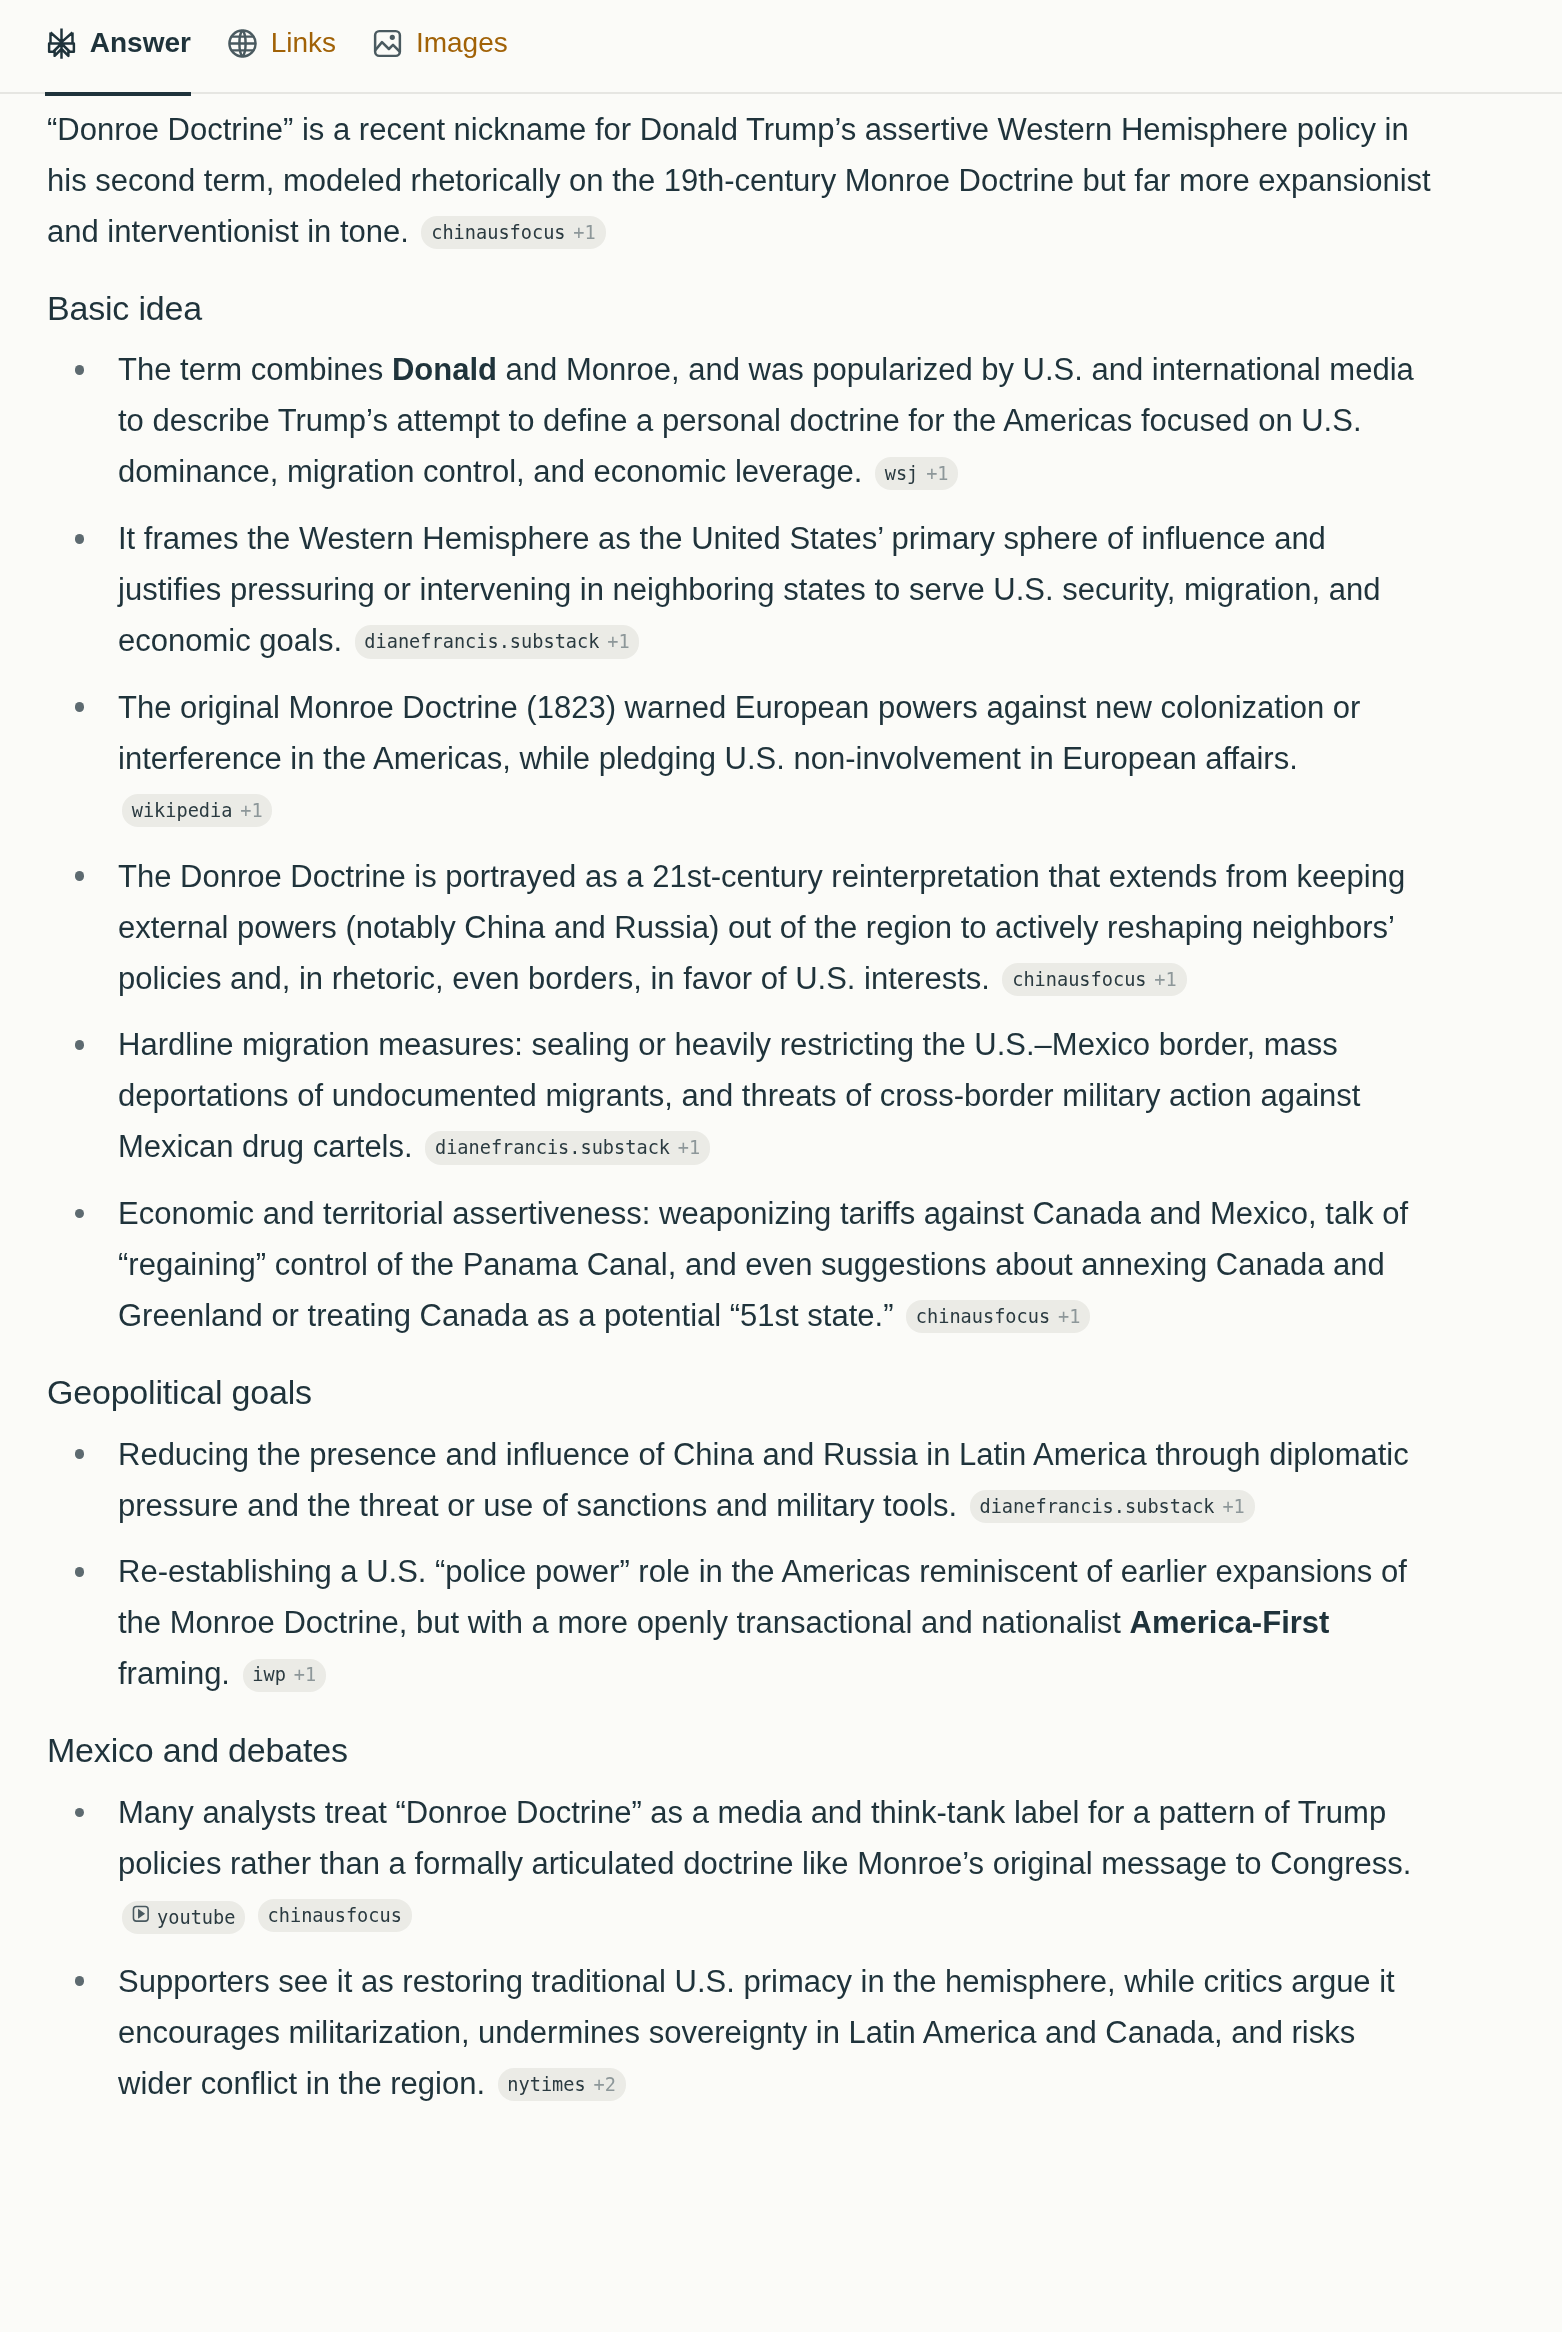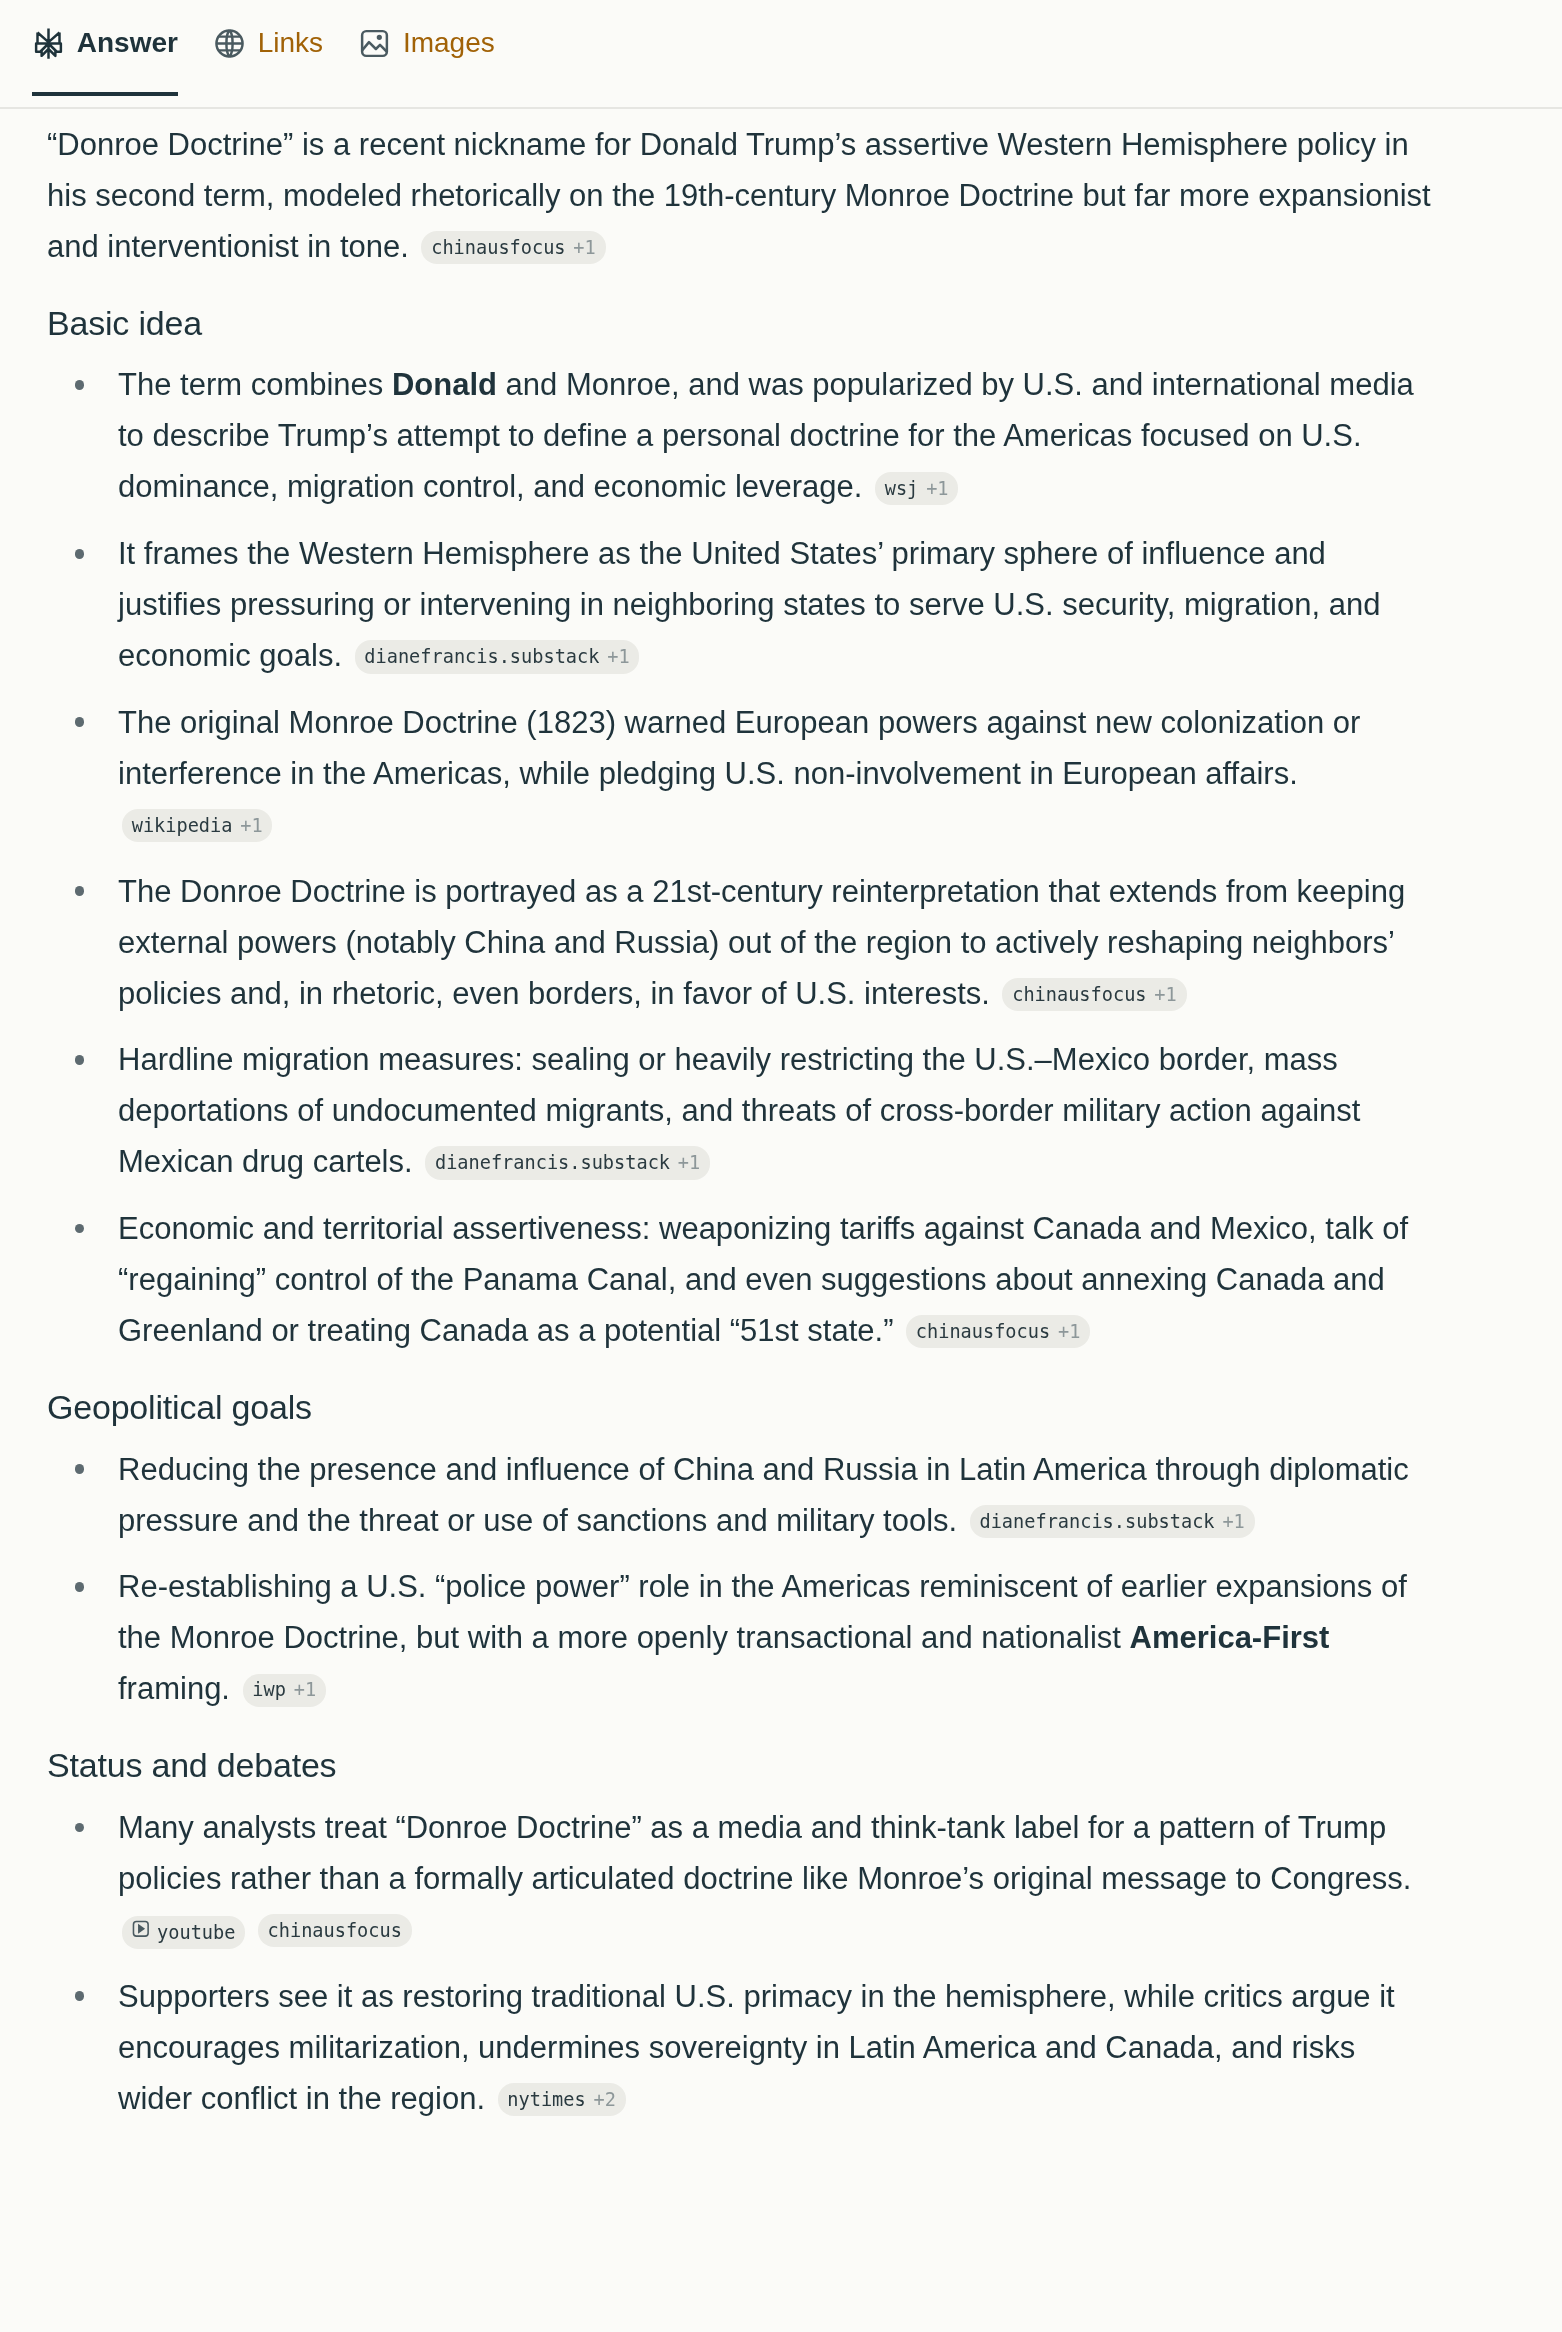--- a/index.html
+++ b/index.html
@@ -5,24 +5,24 @@
   html, body { margin: 0; padding: 0; }
   body {
     width: 1562px; min-height: 2333px;
     background: #fbfbf8;
     color: #1f333b;
     font-family: "Liberation Sans", sans-serif;
     overflow: hidden;
   }
   .tabbar {
     position: relative;
-    height: 109px;
+    height: 94px;
     border-bottom: 2px solid #e6e6e2;
     display: flex; align-items: flex-start;
-    padding-left: 32px;
+    padding-left: 45px;
     box-sizing: border-box;
   }
   .tab {
     display: flex; align-items: center;
     height: 94px; padding-top: 0;
     margin-right: 35px;
     font-size: 28px; color: #a16207;
     position: relative; cursor: pointer;
     box-sizing: border-box;
     padding-bottom: 7.8px;
@@ -140,21 +140,21 @@
       <ul>
         <li><span class="bullet"></span><span>Reducing the presence and influence of China and Russia in Latin America through diplomatic pressure and the threat or use of sanctions and military tools.</span> <span class="cite">
             <span>dianefrancis.substack</span>
             <span class="more">+1</span>
           </span> </li>
         <li><span class="bullet"></span><span>Re-establishing a U.S. “police power” role in the Americas reminiscent of earlier expansions of the Monroe Doctrine, but with a more openly transactional and nationalist </span><b>America-First</b><span> framing.</span> <span class="cite">
             <span>iwp</span>
             <span class="more">+1</span>
           </span> </li>
       </ul>
-      <h2>Status and debates</h2>
+      <h2>Mexico and debates</h2>
       <ul>
         <li><span class="bullet"></span><span>Many analysts treat “Donroe Doctrine” as a media and think-tank label for a pattern of Trump policies rather than a formally articulated doctrine like Monroe’s original message to Congress.</span> <span class="cite">
             <span class="yt">
               <svg viewBox="0 0 18 18" width="17.6" height="17.6" fill="none" stroke="#4a5a60" stroke-width="1.6">
                 <rect x="1.5" y="1.5" width="15" height="15" rx="3"></rect>
                 <path d="M7 5.5v7l5-3.5z" fill="#4a5a60"></path>
               </svg>
             </span>
             <span>youtube</span>
           </span> <span class="cite">

